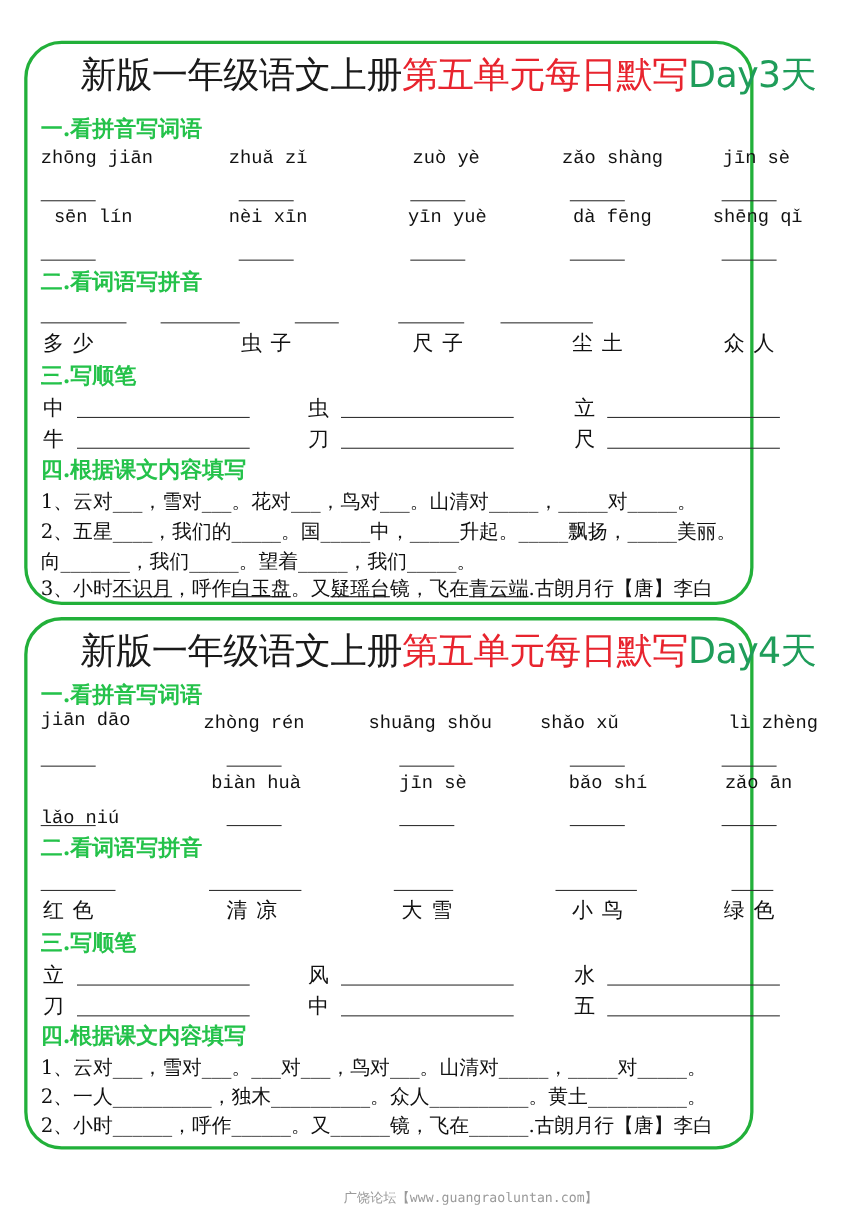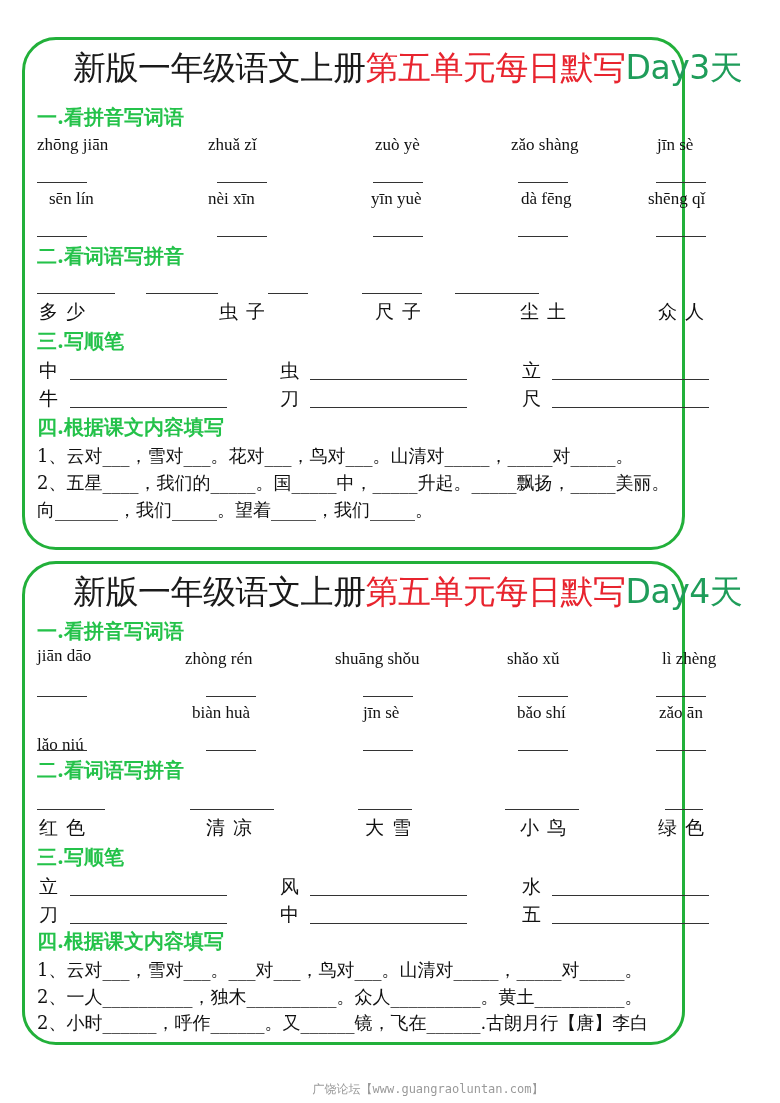--- a/index.html
+++ b/index.html
@@ -5,21 +5,21 @@
   html, body { margin:0; padding:0; background:#ffffff; }
   body { width:780px; height:1103px; position:relative; overflow:hidden; font-family:"DejaVu Sans", sans-serif; color:#111; }
   .card { position:absolute; left:22px; width:663px; border:3px solid #22b03a; border-radius:34px; box-sizing:border-box; background:#fff; }
   .card1 { top:37px; height:513px; }
   .card2 { top:561px; height:484px; }
   .title { position:absolute; left:48px; top:8px; font-size:33px; line-height:40px; white-space:nowrap; letter-spacing:-0.5px; font-family:"DejaVu Sans", sans-serif; }
   .t-black { color:#1a1a1a; }
   .t-red { color:#e8242e; }
   .t-green { color:#1f9d5a; }
   .sec { position:absolute; left:12px; font-size:20px; font-weight:bold; color:#24c24a; font-family:"DejaVu Serif", serif; white-space:nowrap; }
-  .py { position:absolute; font-size:17px; color:#111; white-space:nowrap; font-family:Liberation Serif, serif; }
+  .py { position:absolute; font-size:17px; color:#111; white-space:nowrap; font-family:Liberation Mono, monospace; }
   .line { position:absolute; height:0; border-top:1.5px solid #333; }
   .hz { position:absolute; font-size:19px; white-space:nowrap; font-family:"DejaVu Serif", serif; letter-spacing:8px; }
   .stroke-char { position:absolute; font-size:19px; font-family:"DejaVu Serif", serif; }
   .fill { position:absolute; left:12px; font-size:18px; white-space:nowrap; font-family:"DejaVu Serif", serif; }
   .u { text-decoration:underline; }
   .footer { position:absolute; top:1081px; left:0; width:780px; text-align:center; font-size:12px; color:#9a9a9a; font-family:"DejaVu Sans Mono", monospace;padding-left:38px; }
 </style>
 </head>
 <body>
 
@@ -73,32 +73,35 @@
   <div class="line" style="left:45px;top:367px;width:157px;"></div>
   <div class="stroke-char" style="left:255px;top:346px;">刀</div>
   <div class="line" style="left:285px;top:367px;width:157px;"></div>
   <div class="stroke-char" style="left:497px;top:346px;">尺</div>
   <div class="line" style="left:527px;top:367px;width:157px;"></div>
 
   <div class="sec" style="top:374px;">四.根据课文内容填写</div>
   <div class="fill" style="top:404px;">1、云对___，雪对___。花对___，鸟对___。山清对_____，_____对_____。</div>
   <div class="fill" style="top:431px;">2、五星____，我们的_____。国_____中，_____升起。_____飘扬，_____美丽。</div>
   <div class="fill" style="top:458px;">向_______，我们_____。望着_____，我们_____。</div>
+  <div class="fill" style="top:483px;">
+    <span>3、小时</span><span class="u">不识月</span><span>，呼作</span><span class="u">白玉盘</span><span>。又</span><span class="u">疑瑶台</span><span>镜，飞在</span><span class="u">青云端</span><span>.古朗月行【唐】李白</span>
+  </div>
 </div>
 
 <div class="card card2">
   <div class="title" style="top:8px;">
     <span class="t-black">新版一年级语文上册</span><span class="t-red">第五单元每日默写</span><span class="t-green">Day4天</span>
   </div>
 
   <div class="sec" style="top:54px;">一.看拼音写词语</div>
   <div class="py" style="left:12px;top:82px;">jiān dāo</div>
   <div class="py" style="left:160px;top:85px;">zhòng  rén</div>
   <div class="py" style="left:310px;top:85px;">shuāng  shǒu</div>
-  <div class="py" style="left:482px;top:85px;">shǎo xǔ</div>
+  <div class="py" style="left:466px;top:85px;">shǎo xǔ</div>
   <div class="py" style="left:637px;top:85px;">lì zhèng</div>
   <div class="line" style="left:12px;top:132px;width:50px;"></div>
   <div class="line" style="left:181px;top:132px;width:50px;"></div>
   <div class="line" style="left:338px;top:132px;width:50px;"></div>
   <div class="line" style="left:493px;top:132px;width:50px;"></div>
   <div class="line" style="left:631px;top:132px;width:50px;"></div>
   <div class="py" style="left:12px;top:139px;margin-top:32px;">lǎo niú</div>
   <div class="py" style="left:167px;top:139px;">biàn huà</div>
   <div class="py" style="left:338px;top:139px;">jīn sè</div>
   <div class="py" style="left:492px;top:139px;">bǎo shí</div>

